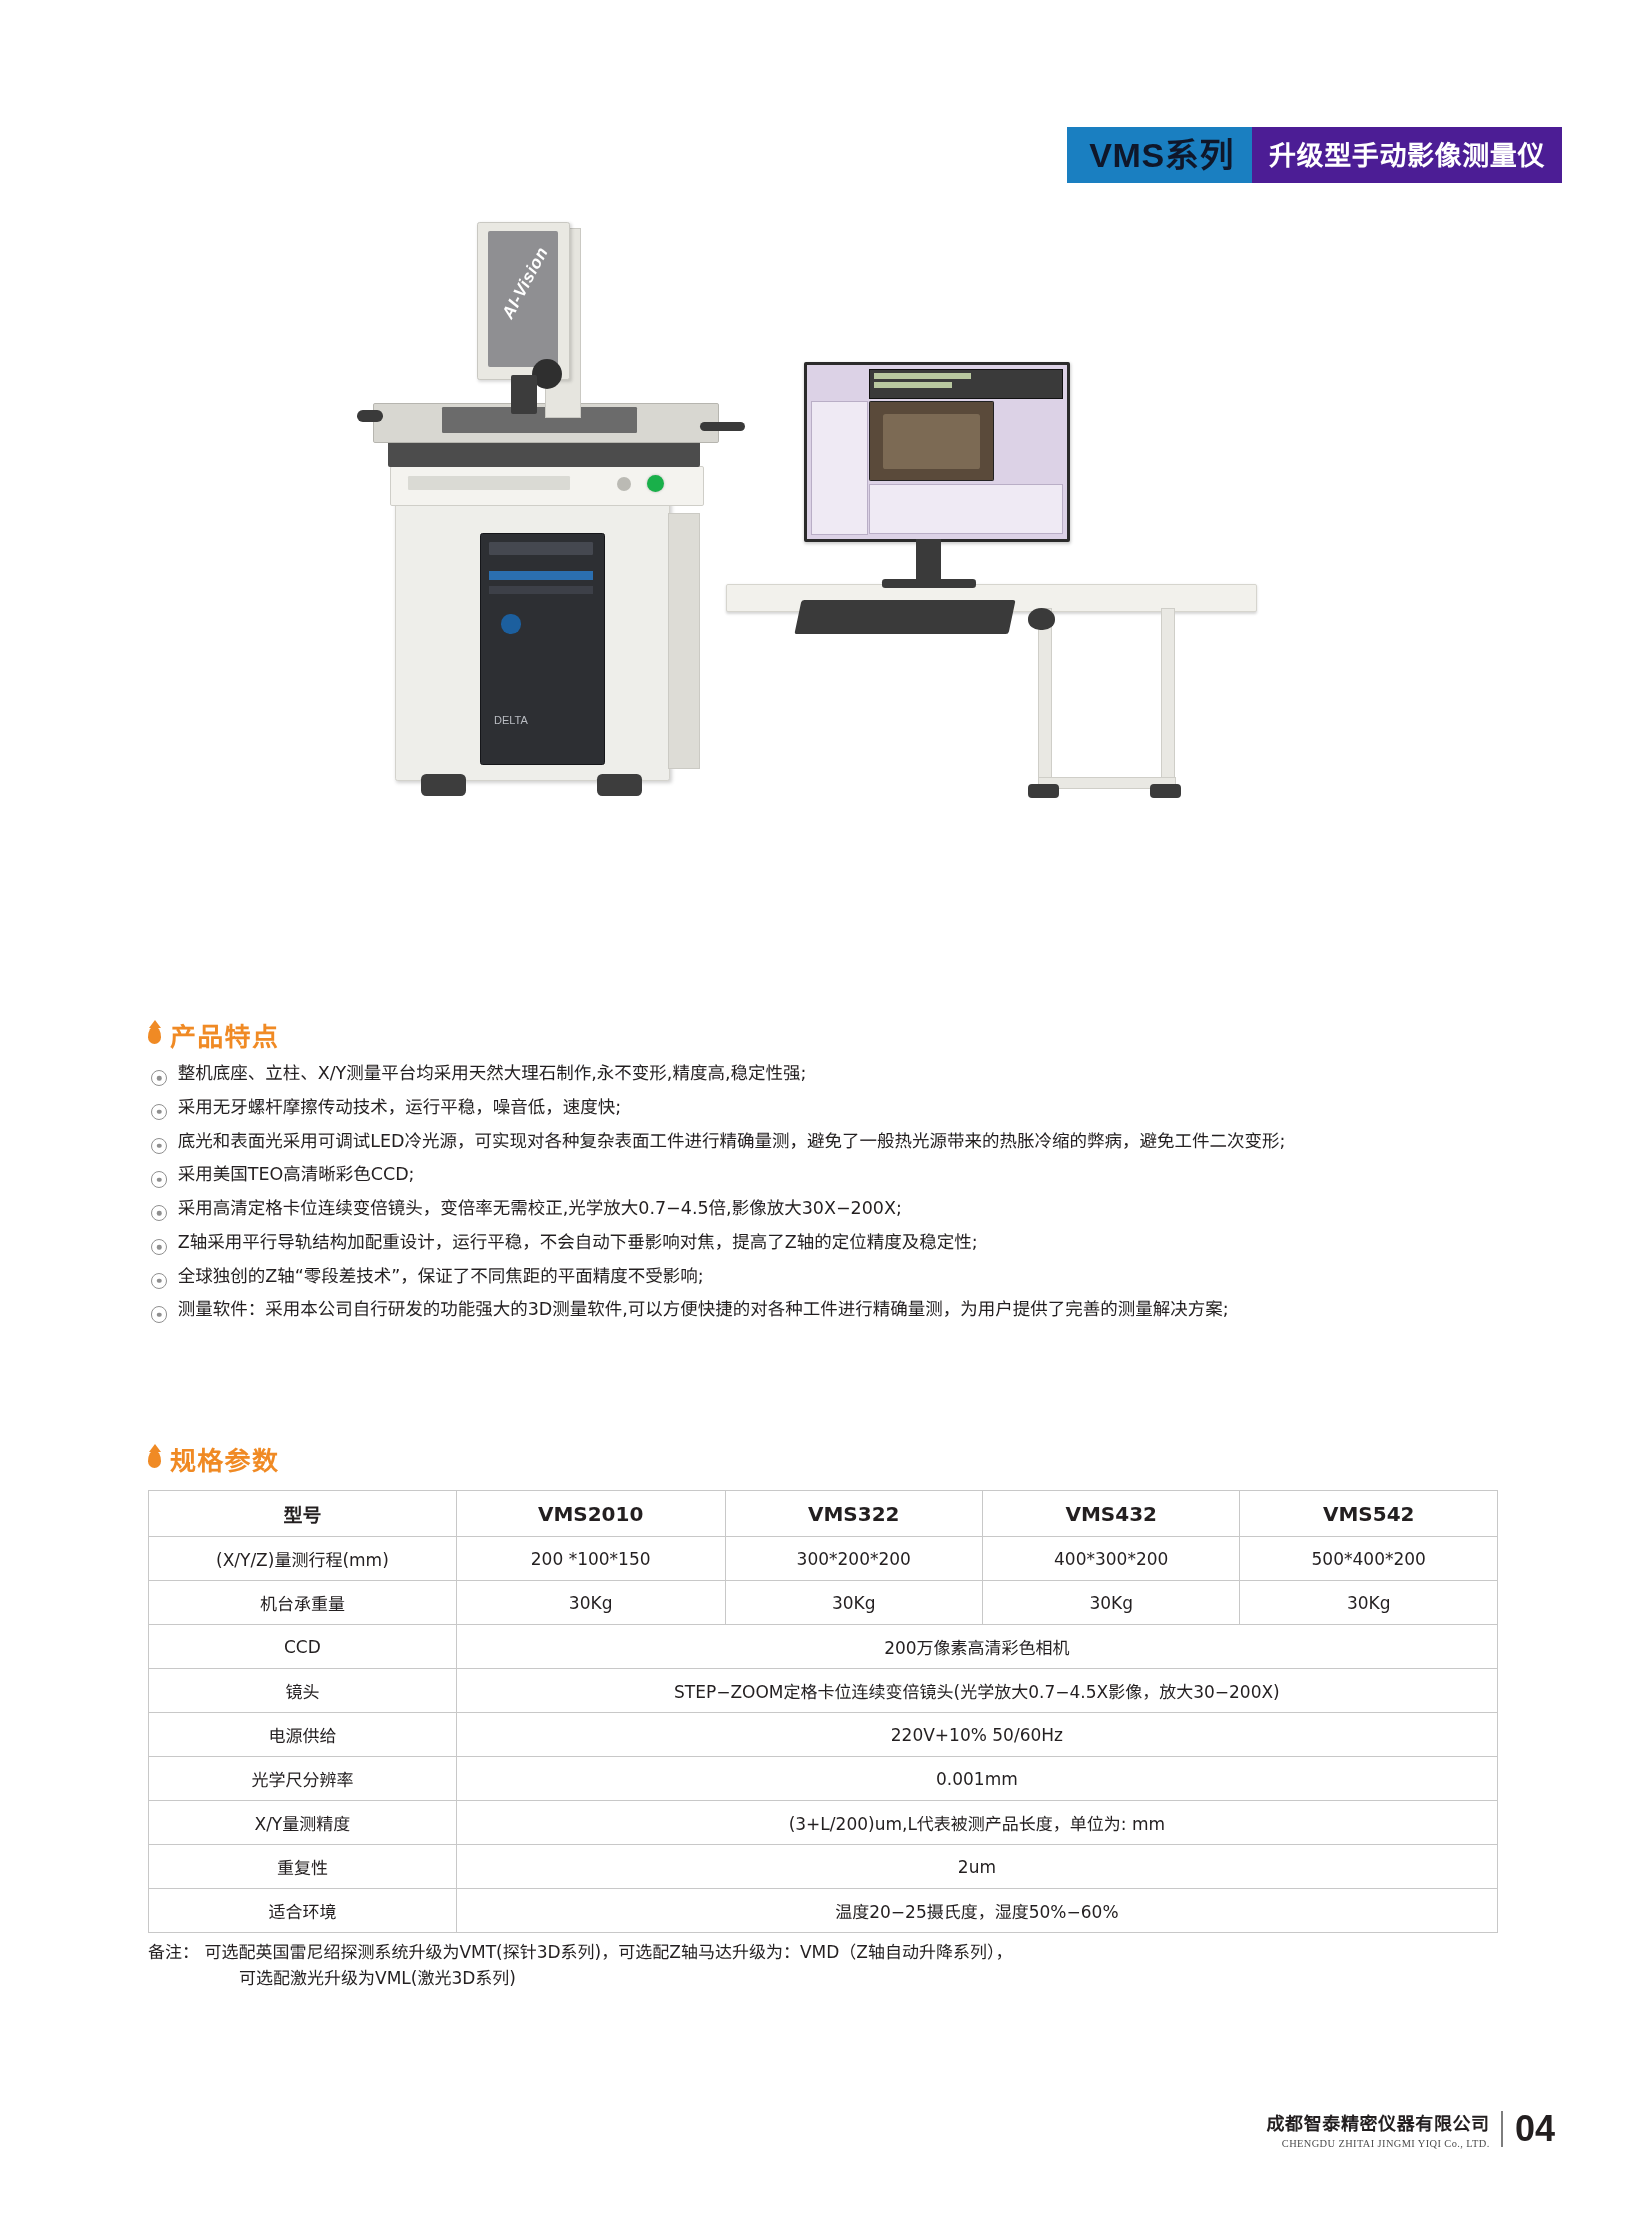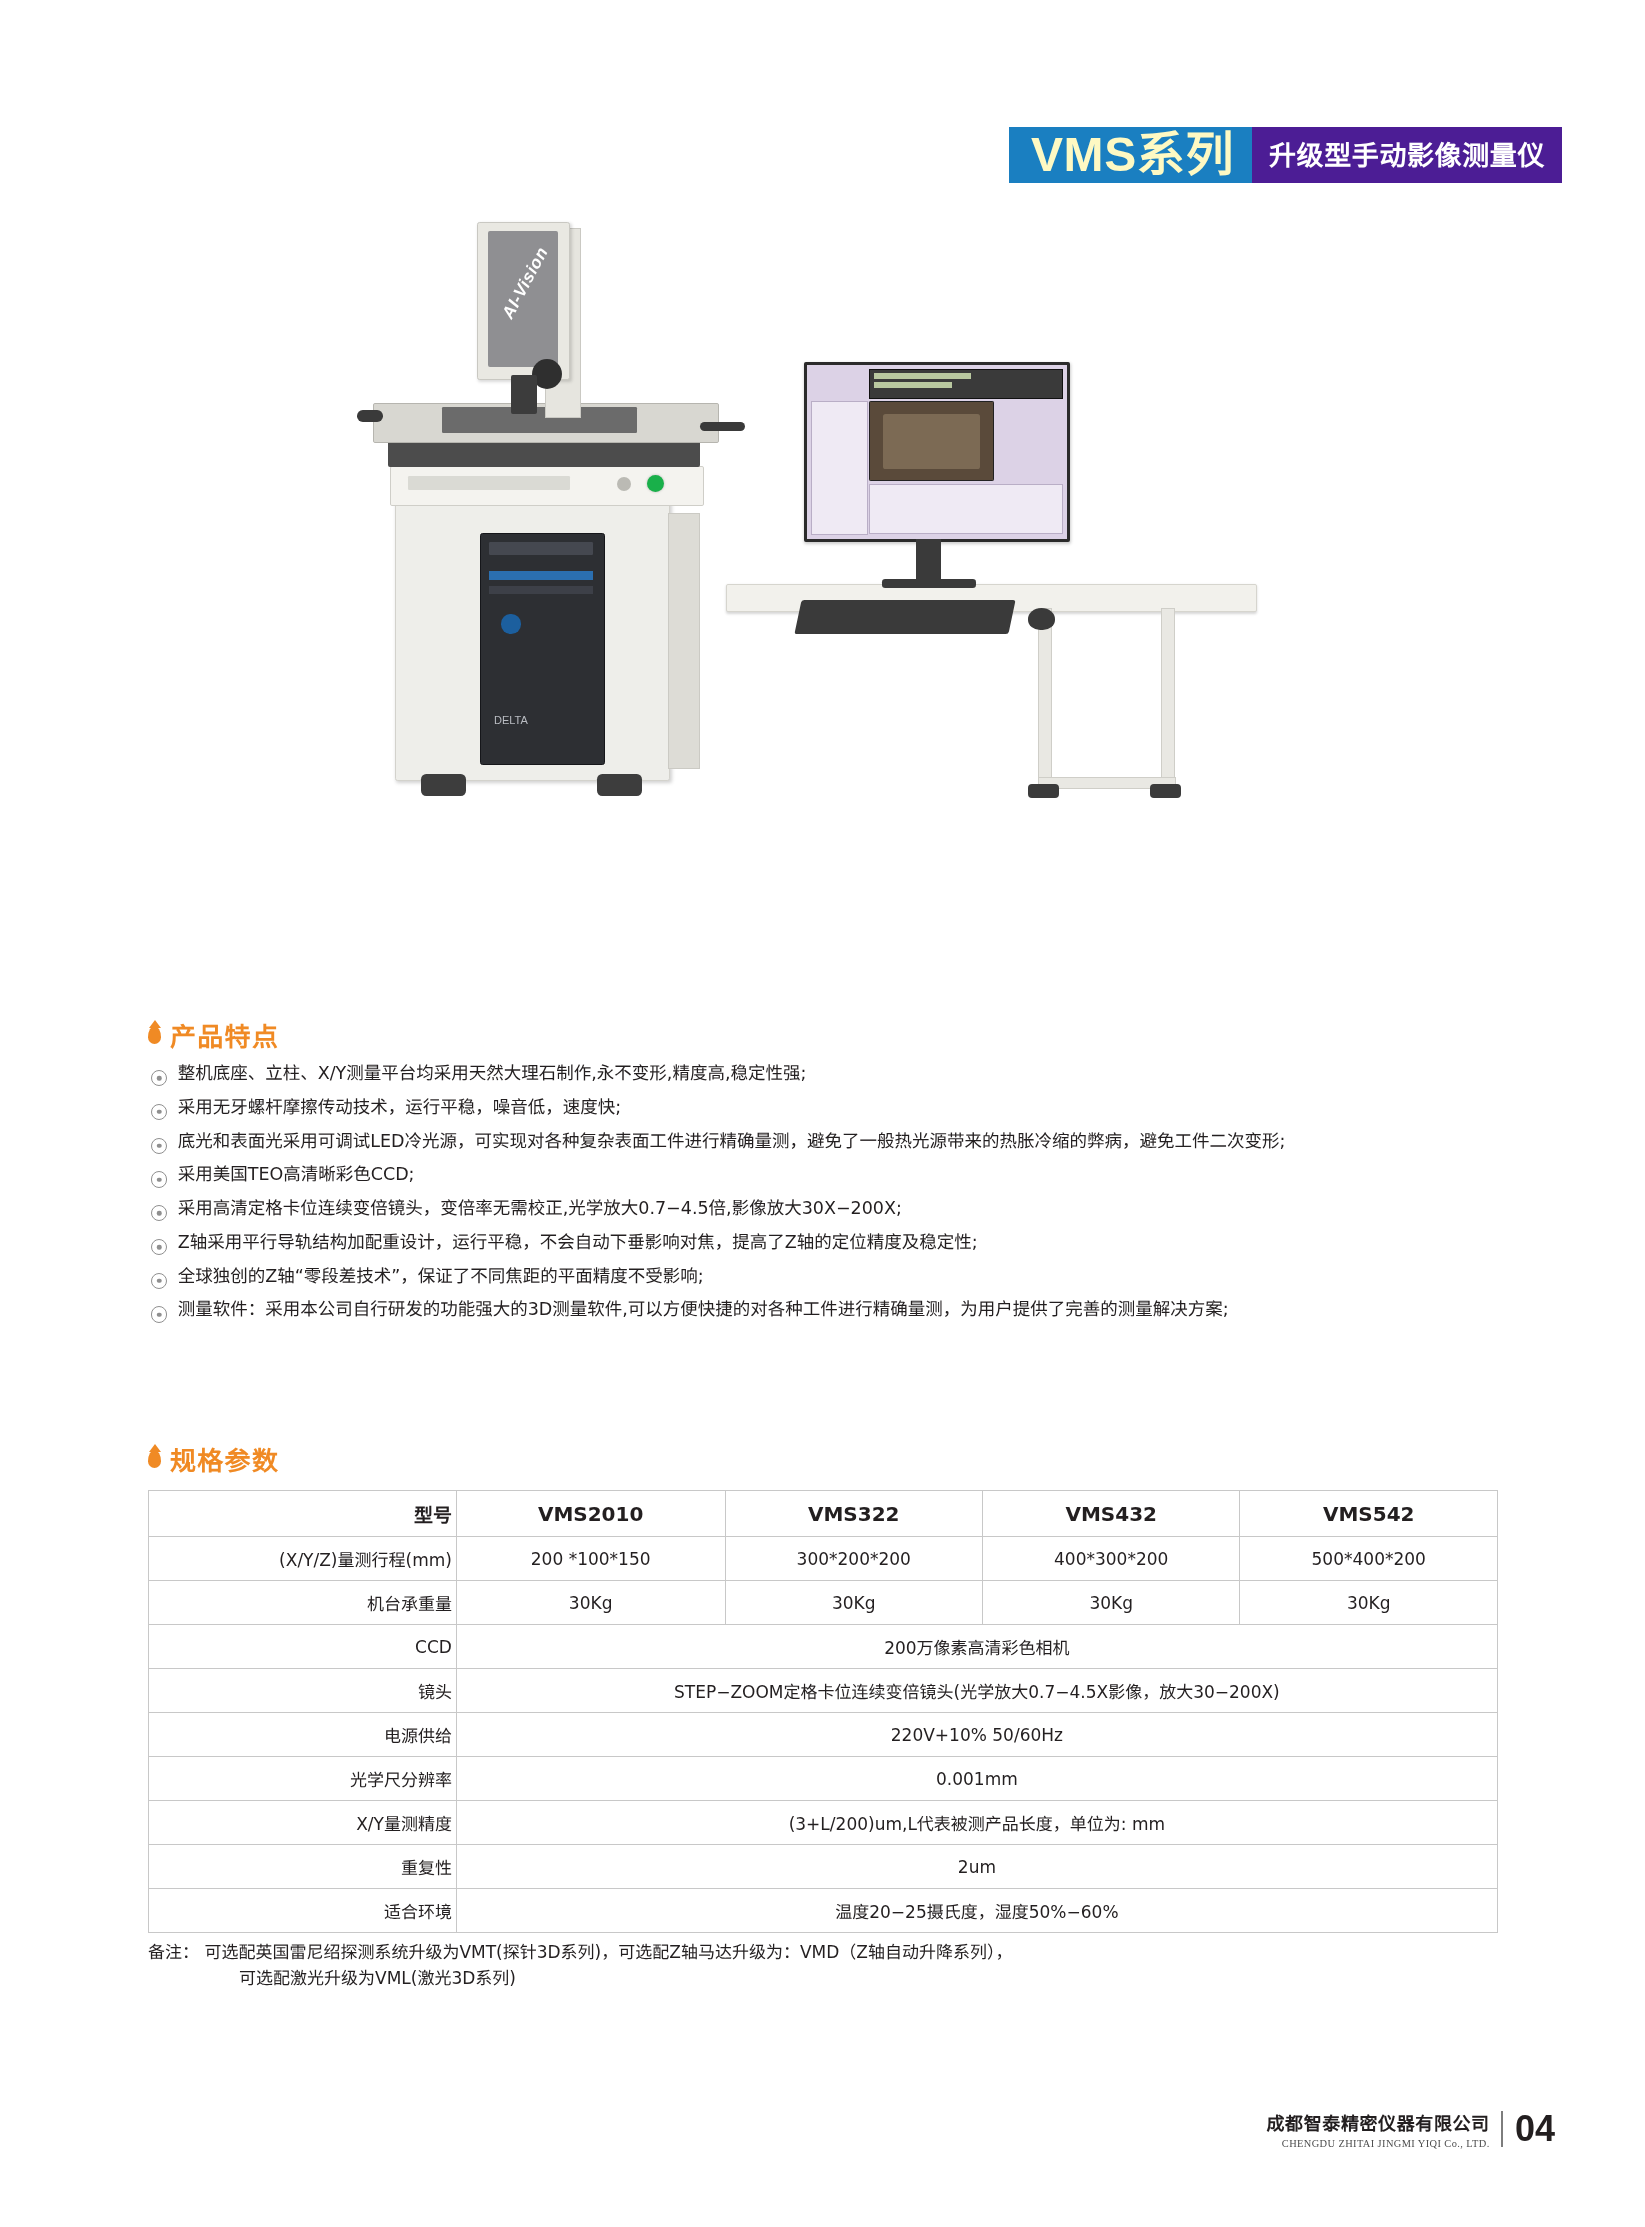--- a/index.html
+++ b/index.html
@@ -26,22 +26,22 @@
     align-items: stretch;
     height: 56px;
   }
   .banner-blue {
     background: #1a7fc1;
     display: flex;
     align-items: center;
     padding: 0 18px 0 22px;
   }
   .banner-blue-text {
-    color: #fef9c3;
-    font-size: 48px;
+    color: #0f172a;
+    font-size: 34px;
     font-weight: bold;
     letter-spacing: 0.6px;
     line-height: 1;
     font-family: "Liberation Sans", sans-serif;
   }
   .banner-gray {
     background: #4c1d95;
     display: flex;
     align-items: center;
     padding: 0 17px 0 17px;
@@ -578,21 +578,20 @@
     padding: 9px 3.9px;
     font-weight: normal;
   }
   .spec-table thead th {
     font-weight: bold;
     font-size: 19px;
     background: #ffffff;
   }
   .spec-table .col-label {
     width: 299px;
-    text-align: right;
   }
   .spec-table .model-name {
     font-weight: bold;
     font-size: 20px;
   }
 
   
   .note {
     position: absolute;
     left: 148px;

